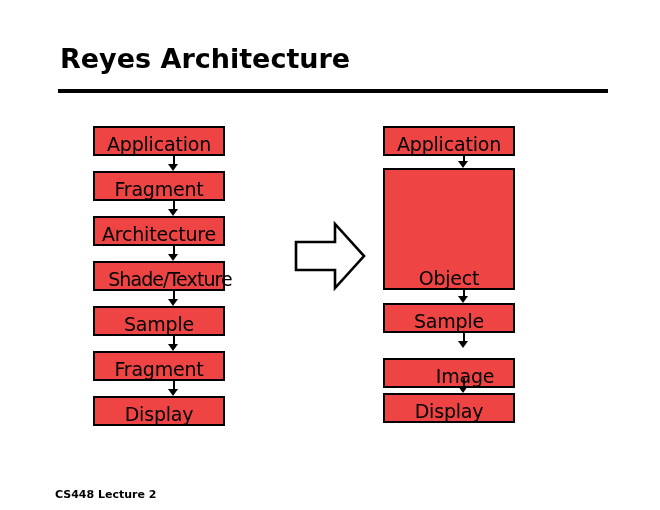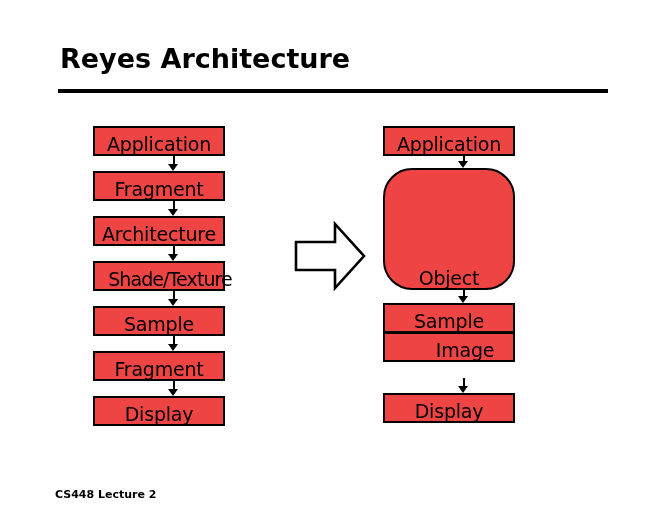--- a/index.html
+++ b/index.html
@@ -197,37 +197,37 @@
     <div>
 
       <div class="node" style="left:383px; top:126px; height:30px;">
         <span class="node-label">Application</span>
       </div>
       <div class="connector right-col" style="top:156px; height:12px;">
         <div class="shaft" style="height:6px;"></div>
         <div class="head"></div>
       </div>
 
-      <div class="node" style="left:383px; top:168px; height:122px;border-radius:29px;">
+      <div class="node" style="left:383px; top:168px; height:122px;">
         <span class="node-label">Object</span>
       </div>
       <div class="connector right-col" style="top:290px; height:13px;">
         <div class="shaft" style="height:7px;"></div>
         <div class="head"></div>
       </div>
 
       <div class="node" style="left:383px; top:303px; height:30px;">
         <span class="node-label">Sample</span>
       </div>
       <div class="connector right-col" style="top:333px; height:15px;">
         <div class="shaft" style="height:9px;"></div>
         <div class="head"></div>
       </div>
 
-      <div class="node" style="left:383px; top:332px; height:30px;padding-left:32px;">
+      <div class="node" style="left:383px; top:358px; height:30px;padding-left:32px;">
         <span class="node-label">Image</span>
       </div>
       <div class="connector right-col" style="top:378px; height:15px;">
         <div class="shaft" style="height:9px;"></div>
         <div class="head"></div>
       </div>
 
       <div class="node" style="left:383px; top:393px; height:30px;">
         <span class="node-label">Display</span>
       </div>

